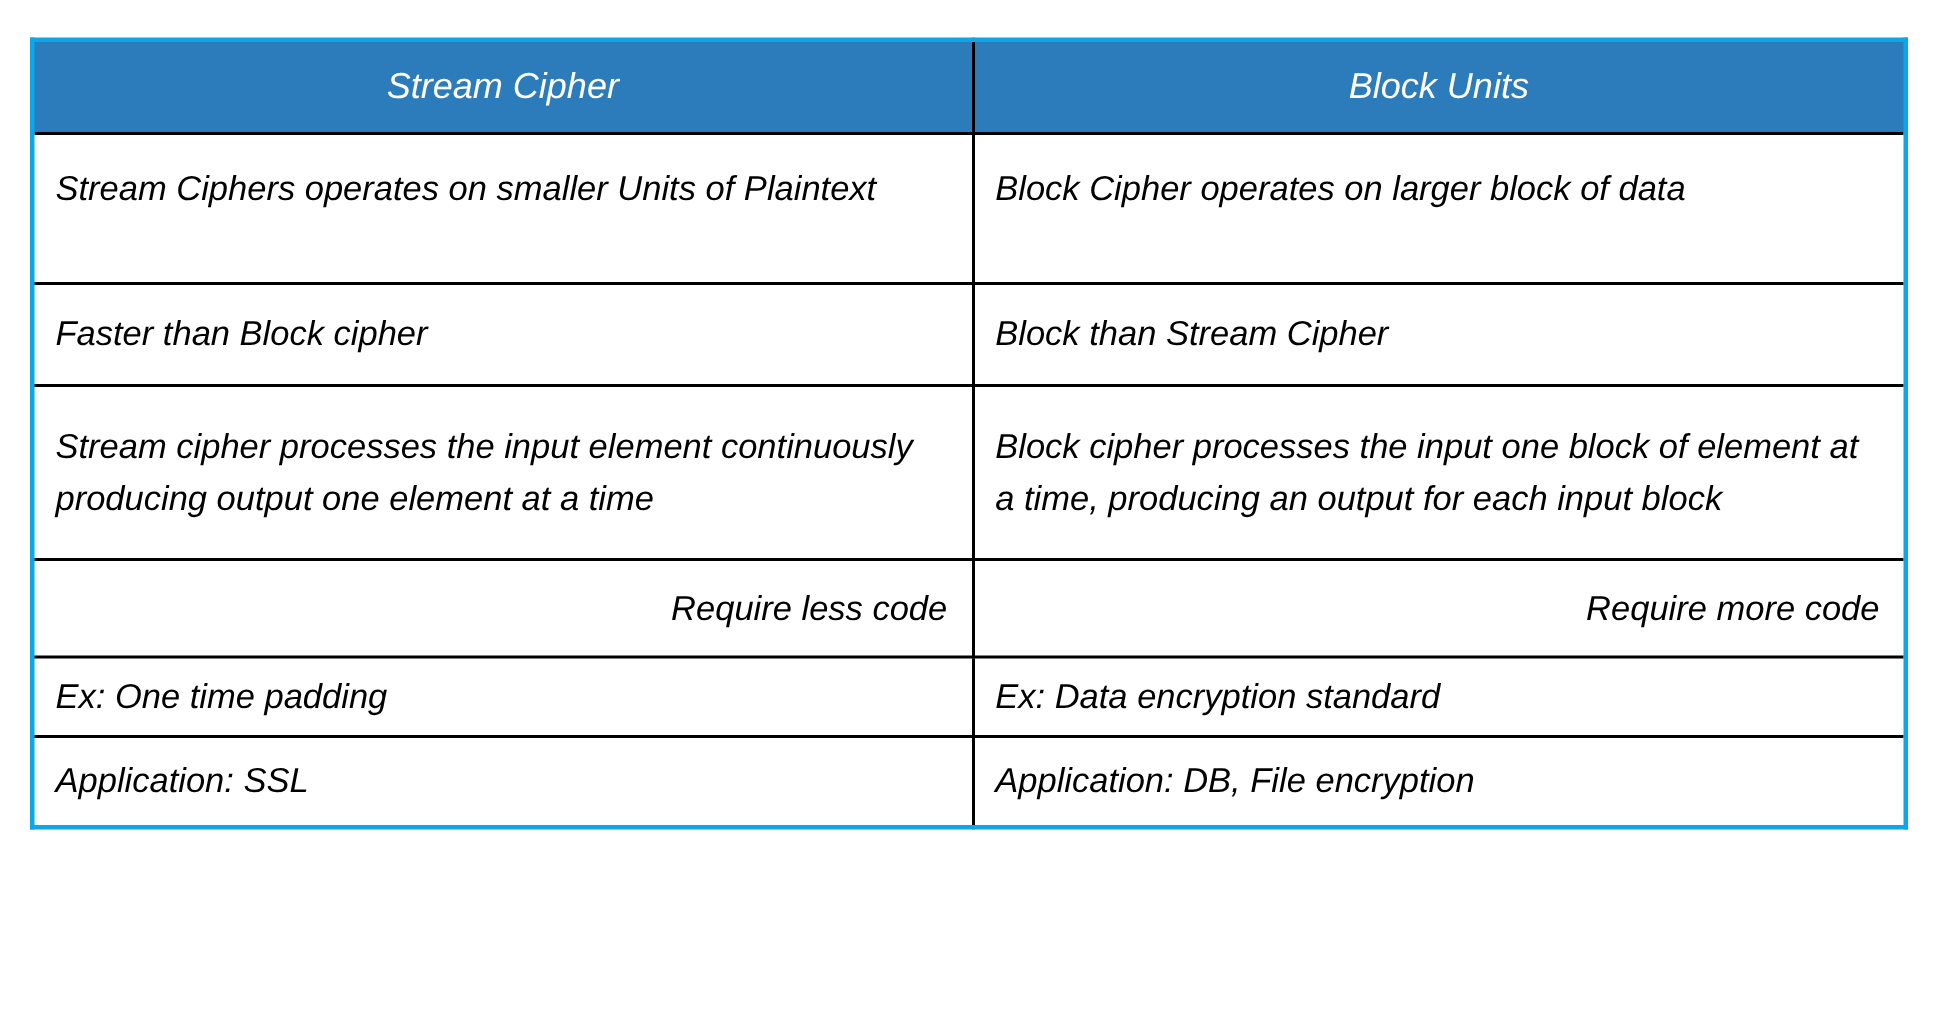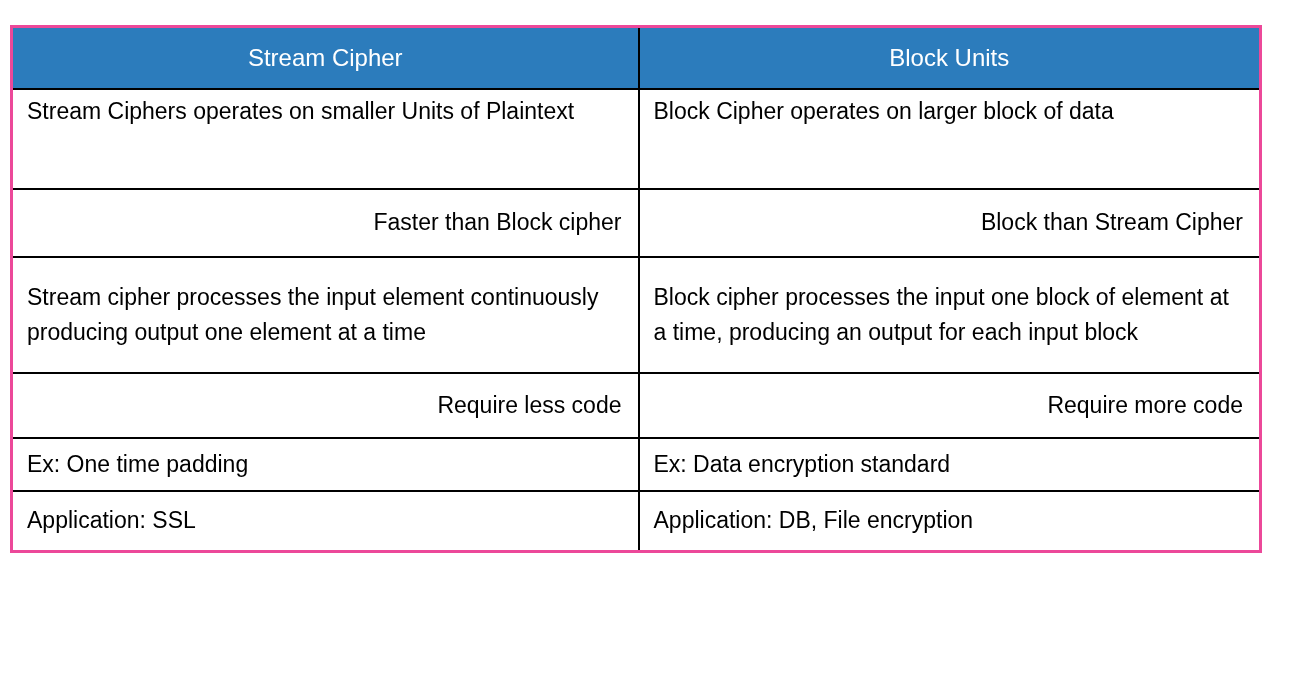--- a/index.html
+++ b/index.html
@@ -10,27 +10,28 @@
     font-family: "Liberation Sans", "DejaVu Sans", sans-serif;
   }
   .page {
     position: relative;
     width: 1292px;
     height: 684px;
     background: #ffffff;
   }
   table.compare {
     position: absolute;
-    left: 10px;
+    left: 20px;
     top: 25px;
     width: 1249px;
     border-collapse: collapse;
     table-layout: fixed;
     background: #ffffff;
-    border: 3px solid #ec4899;
+    border: 3px solid #0ea5e9;
+    font-style: italic;
   }
   table.compare th,
   table.compare td {
     border: 2px solid #000000;
     vertical-align: middle;
     font-size: 23px;
     line-height: 35px;
   }
   table.compare th {
     background: #2c7cbc;
@@ -41,22 +42,22 @@
     font-size: 24px;
   }
   table.compare td {
     color: #000000;
     text-align: left;
     padding: 8px 16px 8px 14px;
     background: #ffffff;
   }
   col.c1 { width: 627px; }
   col.c2 { width: 622px; }
-  tr.r1 td { height: 100px; vertical-align: top; padding-top: 4px; margin-top: 48px; }
-  tr.r2 td { height: 68px; text-align: right; }
+  tr.r1 td { height: 100px; vertical-align: top; padding-top: 18px; margin-top: 48px; }
+  tr.r2 td { height: 68px; }
   tr.r3 td { height: 116px; margin-top: 20px; }
   tr.r4 td { height: 65px; text-align: right; }
   tr.r5 td { height: 64px; }
   tr.r6 td { height: 53px; }
   tr.r7 td { height: 61px; }
 </style>
 </head>
 <body>
 
 <div class="page">

